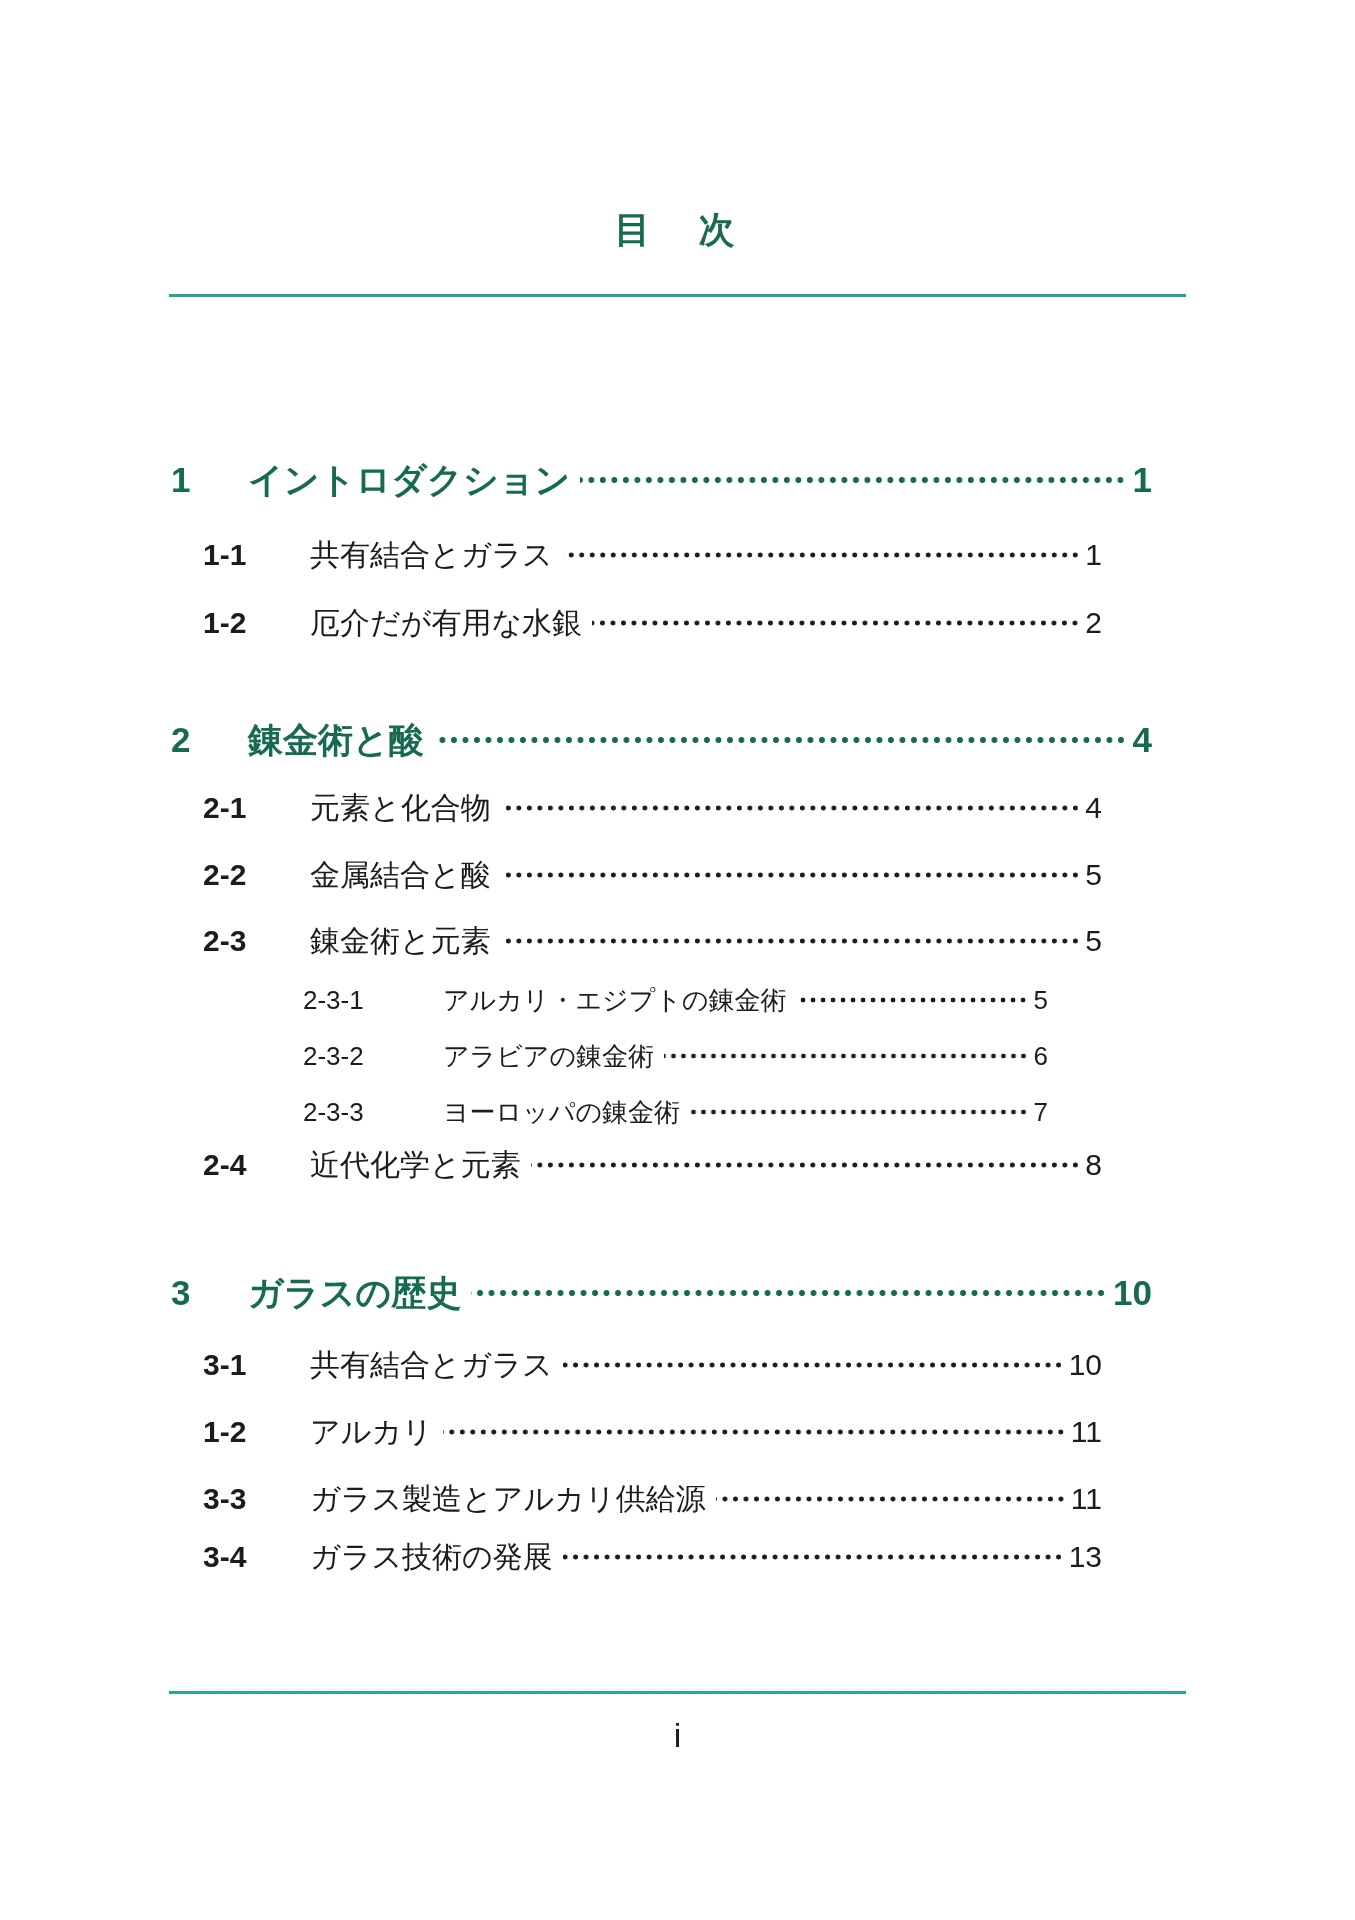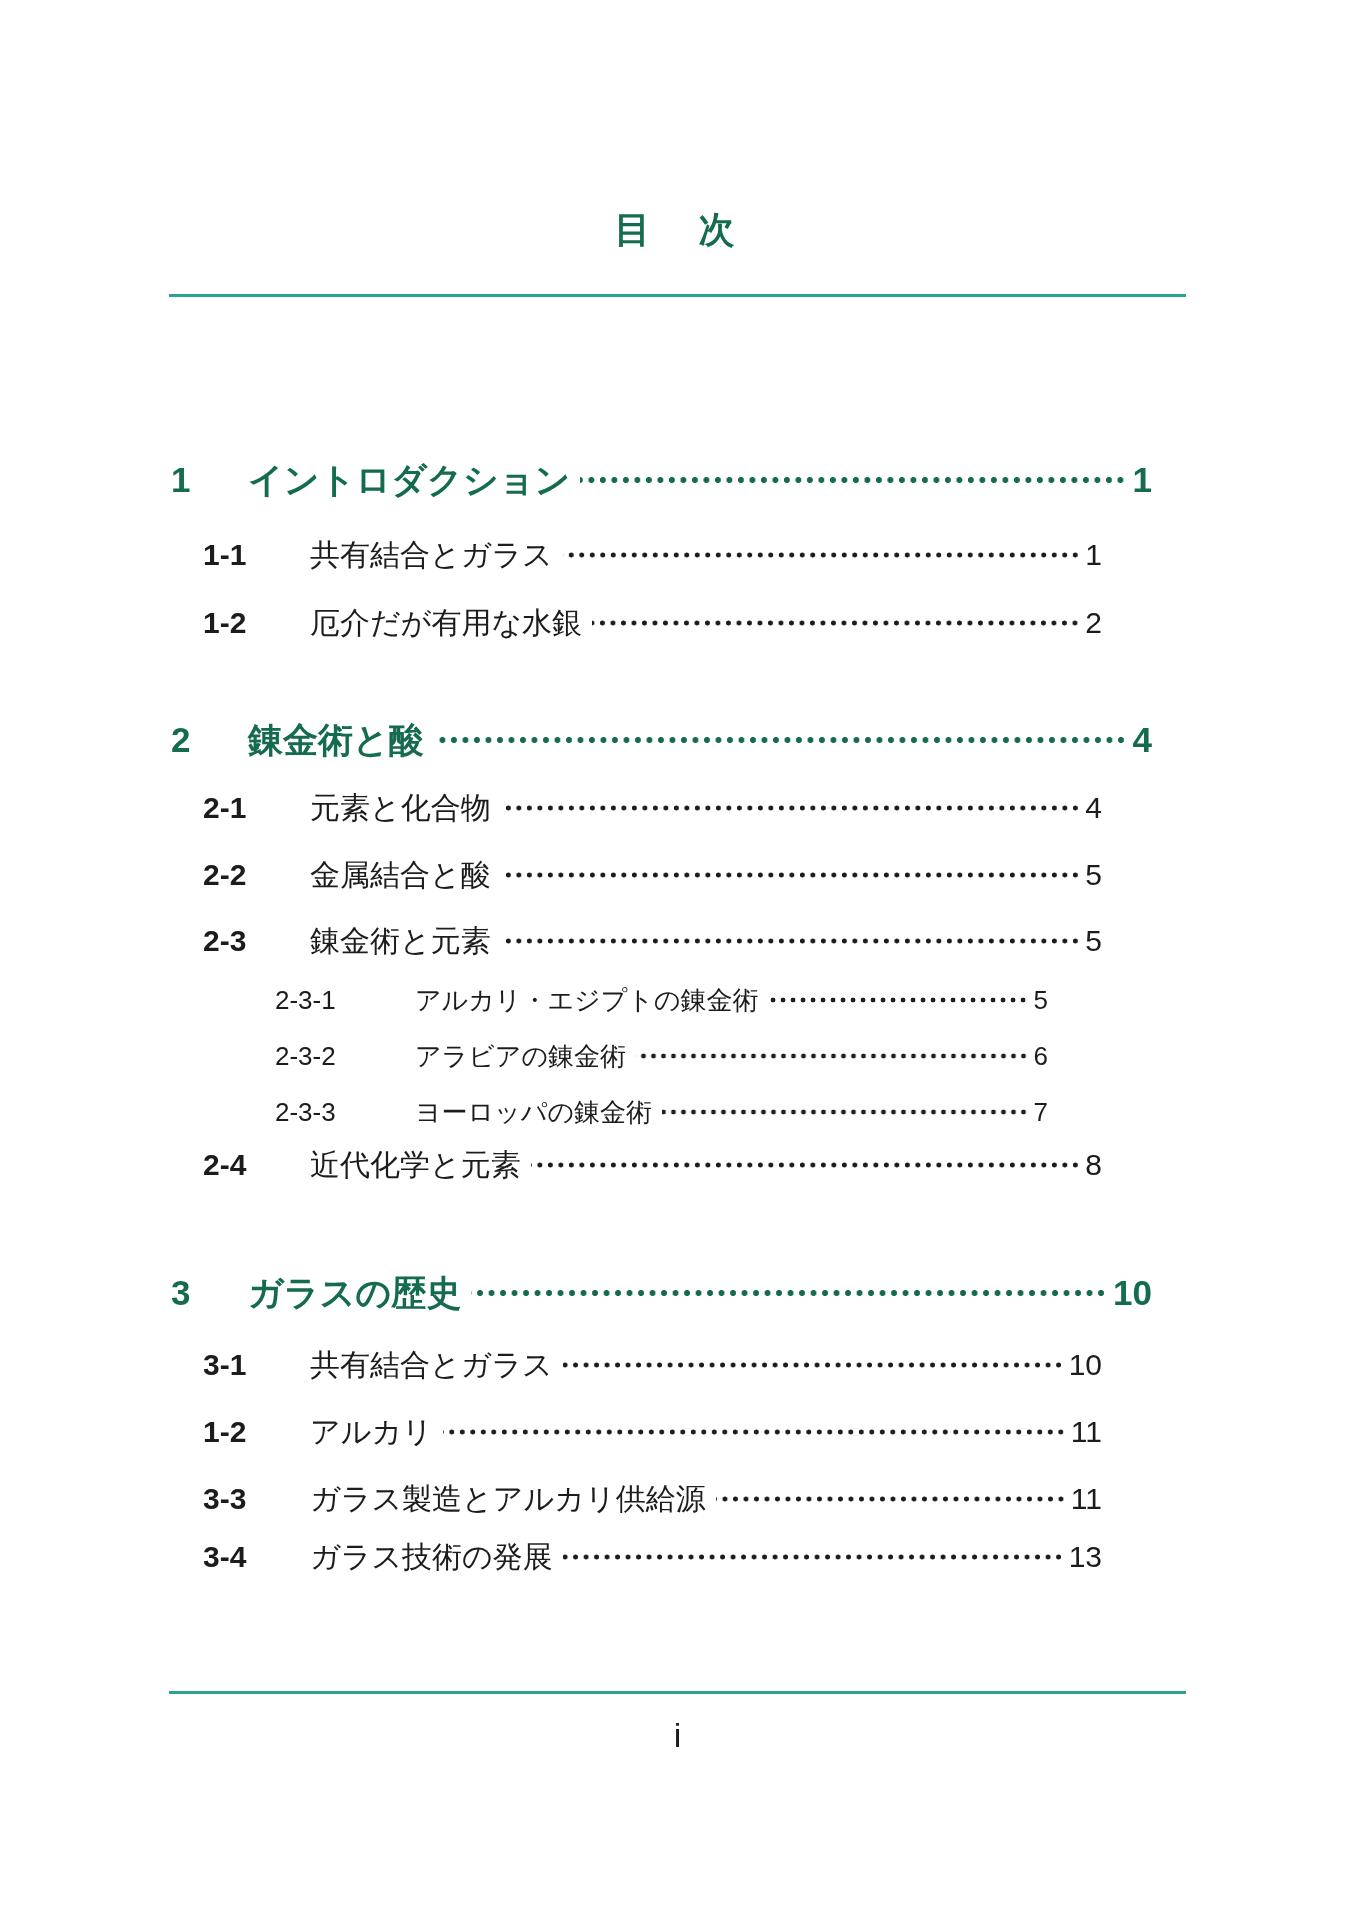--- a/index.html
+++ b/index.html
@@ -58,21 +58,21 @@
     left:203px;width:899px;
   }
   .l2 .num{width:107px;font-weight:bold;}
   .l2 .leader{--dotr:2.2px;--pitch:10.5px;margin:0 5px 0 10px;color:var(--ink);}
 
   
   .l3{
     height:40px;font-size:26px;color:var(--ink);
     left:275px;width:773px;
   }
-  .l3 .num{width:140px;}
+  .l3 .num{width:140px;margin-left:28px;}
   .l3 .leader{--dotr:2.1px;--pitch:10px;margin:0 5px 0 10px;color:var(--ink);}
 
   .footer-num{
     position:absolute;left:0;top:1716px;width:1355px;
     text-align:center;font-size:34px;color:var(--ink);
   }
 </style>
 </head>
 <body>
 

